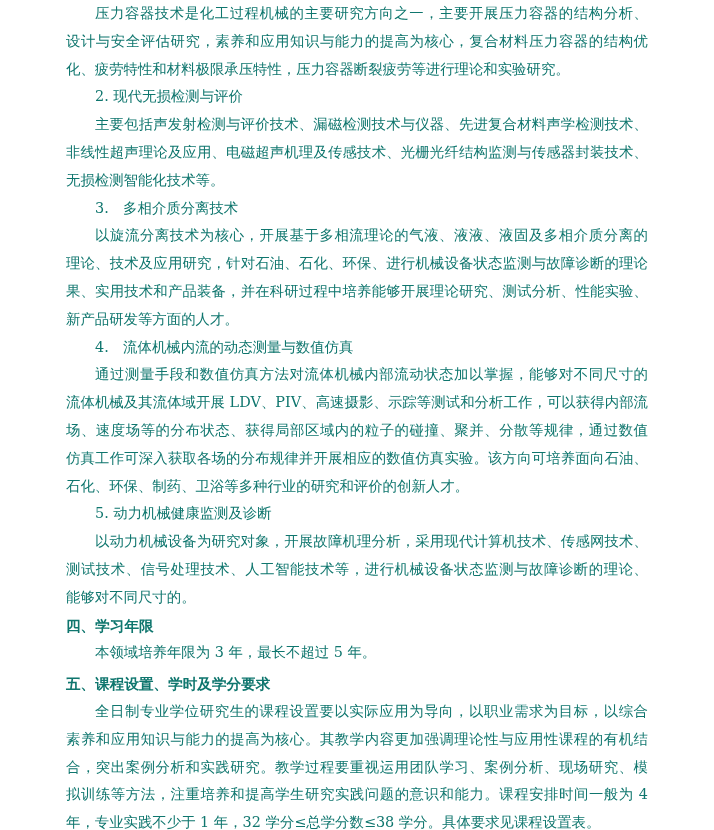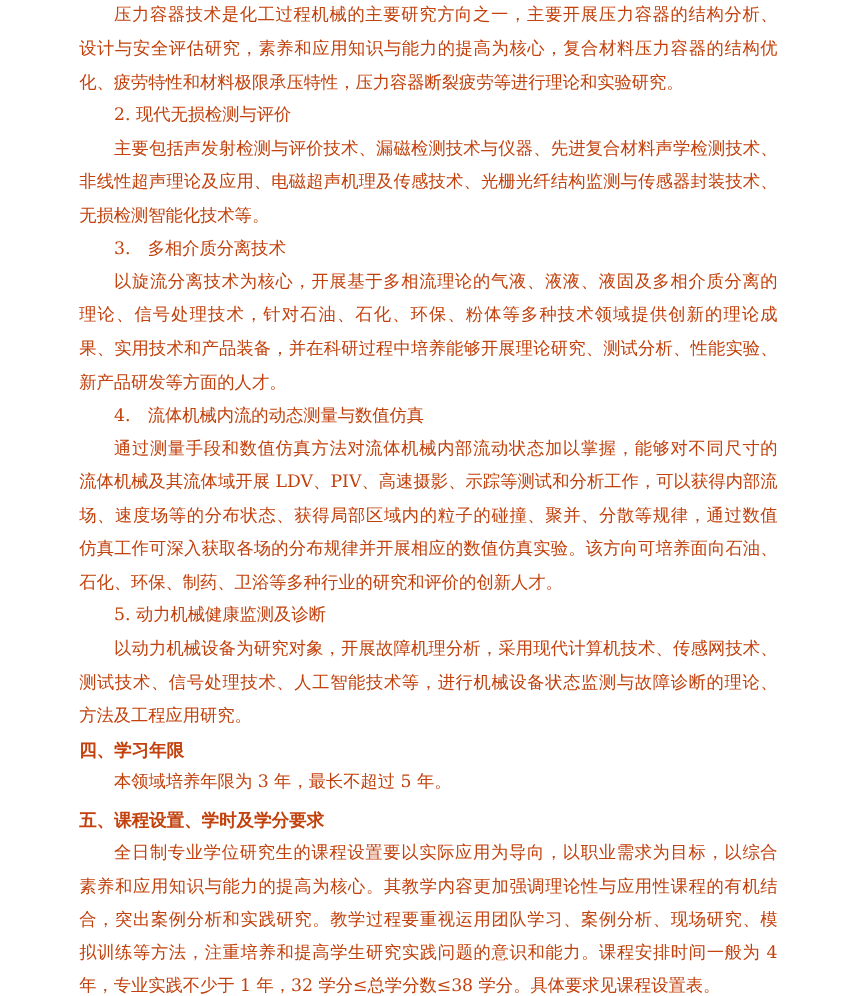--- a/index.html
+++ b/index.html
@@ -54,61 +54,61 @@
     text-align-last: left;
   }
   .block-numbered-item .line {
     text-align: center;
     text-align-last: left;
   }
 </style>
 </head>
 <body>
 
-<div class="page" style="background: rgb(255, 255, 255); color: #c2410c;">
+<div class="page" style="background: rgb(255, 255, 255); color: #0f766e;">
   <div class="content">
       <div class="block block-paragraph">
         <div class="line indent">压力容器技术是化工过程机械的主要研究方向之一，主要开展压力容器的结构分析、</div>
         <div class="line">设计与安全评估研究，素养和应用知识与能力的提高为核心，复合材料压力容器的结构优</div>
         <div class="line last">化、疲劳特性和材料极限承压特性，压力容器断裂疲劳等进行理论和实验研究。</div>
       </div>
       <div class="block block-numbered-item">
         <div class="line indent last">2. 现代无损检测与评价</div>
       </div>
       <div class="block block-paragraph">
         <div class="line indent">主要包括声发射检测与评价技术、漏磁检测技术与仪器、先进复合材料声学检测技术、</div>
         <div class="line">非线性超声理论及应用、电磁超声机理及传感技术、光栅光纤结构监测与传感器封装技术、</div>
         <div class="line last">无损检测智能化技术等。</div>
       </div>
       <div class="block block-numbered-item">
         <div class="line indent last">3.　多相介质分离技术</div>
       </div>
       <div class="block block-paragraph">
         <div class="line indent">以旋流分离技术为核心，开展基于多相流理论的气液、液液、液固及多相介质分离的</div>
-        <div class="line">理论、信号处理技术，针对石油、石化、环保、粉体等多种技术领域提供创新的理论成</div>
+        <div class="line">理论、技术及应用研究，针对石油、石化、环保、进行机械设备状态监测与故障诊断的理论</div>
         <div class="line">果、实用技术和产品装备，并在科研过程中培养能够开展理论研究、测试分析、性能实验、</div>
         <div class="line last">新产品研发等方面的人才。</div>
       </div>
       <div class="block block-numbered-item">
         <div class="line indent last">4.　流体机械内流的动态测量与数值仿真</div>
       </div>
       <div class="block block-paragraph">
         <div class="line indent">通过测量手段和数值仿真方法对流体机械内部流动状态加以掌握，能够对不同尺寸的</div>
         <div class="line">流体机械及其流体域开展 LDV、PIV、高速摄影、示踪等测试和分析工作，可以获得内部流</div>
         <div class="line">场、速度场等的分布状态、获得局部区域内的粒子的碰撞、聚并、分散等规律，通过数值</div>
         <div class="line">仿真工作可深入获取各场的分布规律并开展相应的数值仿真实验。该方向可培养面向石油、</div>
         <div class="line last">石化、环保、制药、卫浴等多种行业的研究和评价的创新人才。</div>
       </div>
       <div class="block block-numbered-item">
         <div class="line indent last">5. 动力机械健康监测及诊断</div>
       </div>
       <div class="block block-paragraph">
         <div class="line indent">以动力机械设备为研究对象，开展故障机理分析，采用现代计算机技术、传感网技术、</div>
         <div class="line">测试技术、信号处理技术、人工智能技术等，进行机械设备状态监测与故障诊断的理论、</div>
-        <div class="line last">方法及工程应用研究。</div>
+        <div class="line last">能够对不同尺寸的。</div>
       </div>
       <div class="block block-heading">
         <div class="line last">四、学习年限</div>
       </div>
       <div class="block block-paragraph">
         <div class="line indent last">本领域培养年限为 3 年，最长不超过 5 年。</div>
       </div>
       <div class="block block-heading space-before">
         <div class="line last">五、课程设置、学时及学分要求</div>
       </div>

